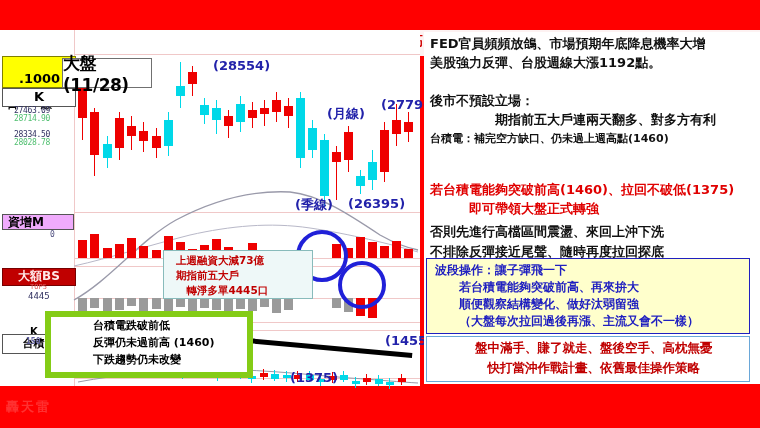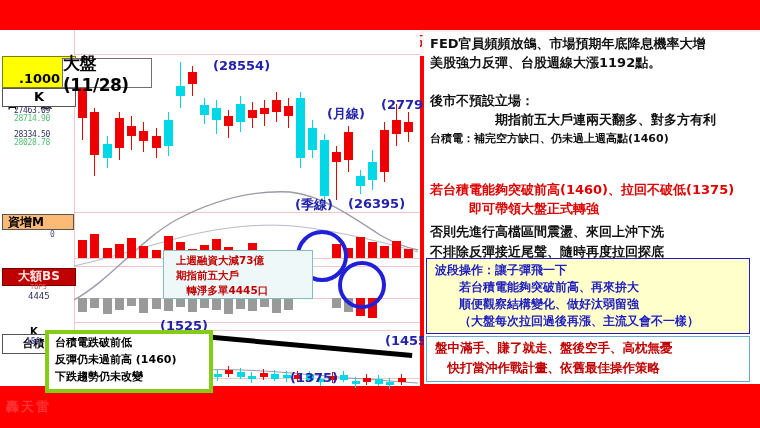--- a/index.html
+++ b/index.html
@@ -26,21 +26,21 @@
 
   
   .kbox{position:absolute;left:2px;top:88px;width:72px;height:17px;background:#fff;
       border:1px solid #555;text-align:center;font-weight:bold;font-size:13px;line-height:16px;}
   .kval{position:absolute;left:14px;font-family:"DejaVu Sans Mono","Liberation Mono",monospace;
       font-size:8px;letter-spacing:-0.3px;}
   .kv-dark{color:#303060;}
   .kv-green{color:#4fbf6f;}
 
   
-  .volbox{position:absolute;left:2px;top:214px;width:72px;height:16px;background:#fdba74;
+  .volbox{position:absolute;left:2px;top:214px;width:72px;height:16px;background:#f0abfc;
       border:1px solid #555;font-weight:bold;font-size:12px;line-height:15px;padding-left:5px;
       box-sizing:border-box;}
   .volzero{position:absolute;left:50px;top:230px;font-size:8px;color:#505080;
       font-family:"DejaVu Sans Mono",monospace;}
 
   
   .bsbox{position:absolute;left:2px;top:268px;width:72px;height:16px;background:#c00000;
       border:1px solid #700; color:#ffe8e8;font-weight:bold;font-size:12px;line-height:15px;
       text-align:center;}
   .bs-top{position:absolute;left:30px;top:283px;font-size:7px;color:#e06060;
@@ -61,37 +61,37 @@
       display:flex;align-items:center;justify-content:center;letter-spacing:-0.5px;}
 
   
   .blbl{position:absolute;color:#2222aa;font-weight:bold;font-size:13px;white-space:nowrap;}
 
   
   .callout-fin{position:absolute;left:163px;top:250px;width:148px;height:47px;
       background:#eef8f8;border:1px solid #88bbbb;}
   .callout-fin div{color:#c00000;font-weight:bold;font-size:10.5px;line-height:15px;}
 
-  .callout-tsmc{position:absolute;left:45px;top:330px;width:160px;height:55px;
-      background:#ffffff;border:4px solid #84cc16;}
+  .callout-tsmc{position:absolute;left:45px;top:311px;width:160px;height:55px;
+      background:#ffffff;border:6px solid #84cc16;padding-left:36px;}
   .callout-tsmc div{color:#000;font-weight:bold;font-size:11px;line-height:17px;padding-left:6px;}
 
   
   .commentary{position:absolute;left:424px;top:32px;width:336px;height:352px;background:#fff;}
   .ln{white-space:nowrap;font-weight:bold;}
   .c-black{color:#111;}
   .c-red{color:#e00000;}
 
   .yellowpanel{position:absolute;left:426px;top:258px;width:322px;height:74px;
       background:#ffffcc;border:1px solid #2020c0;}
   .yellowpanel .ln{color:#2020c0;font-size:12px;line-height:17px;}
 
   .bluepanel{position:absolute;left:426px;top:336px;width:322px;height:44px;
       background:#ffffff;border:1px solid #6aa7d8;}
-  .bluepanel .ln{color:#c00000;font-size:12.5px;line-height:20px;}
+  .bluepanel .ln{color:#c00000;font-size:12.5px;line-height:20px;margin-left:40px;}
 
   
   .watermark{position:absolute;left:6px;top:398px;font-size:13px;color:#ff5a5a;
       letter-spacing:2px;font-weight:bold;opacity:.55;}
   .wick{position:absolute;width:1px;}
   .body{position:absolute;}
   .ma{position:absolute;left:0;top:0;pointer-events:none;}
   .circ{position:absolute;border:4px solid #2020d8;border-radius:50%;}
   .trendline{position:absolute;background:#000;transform-origin:left center;}
   .gridline{position:absolute;height:1px;background:#f0c8c8;}

